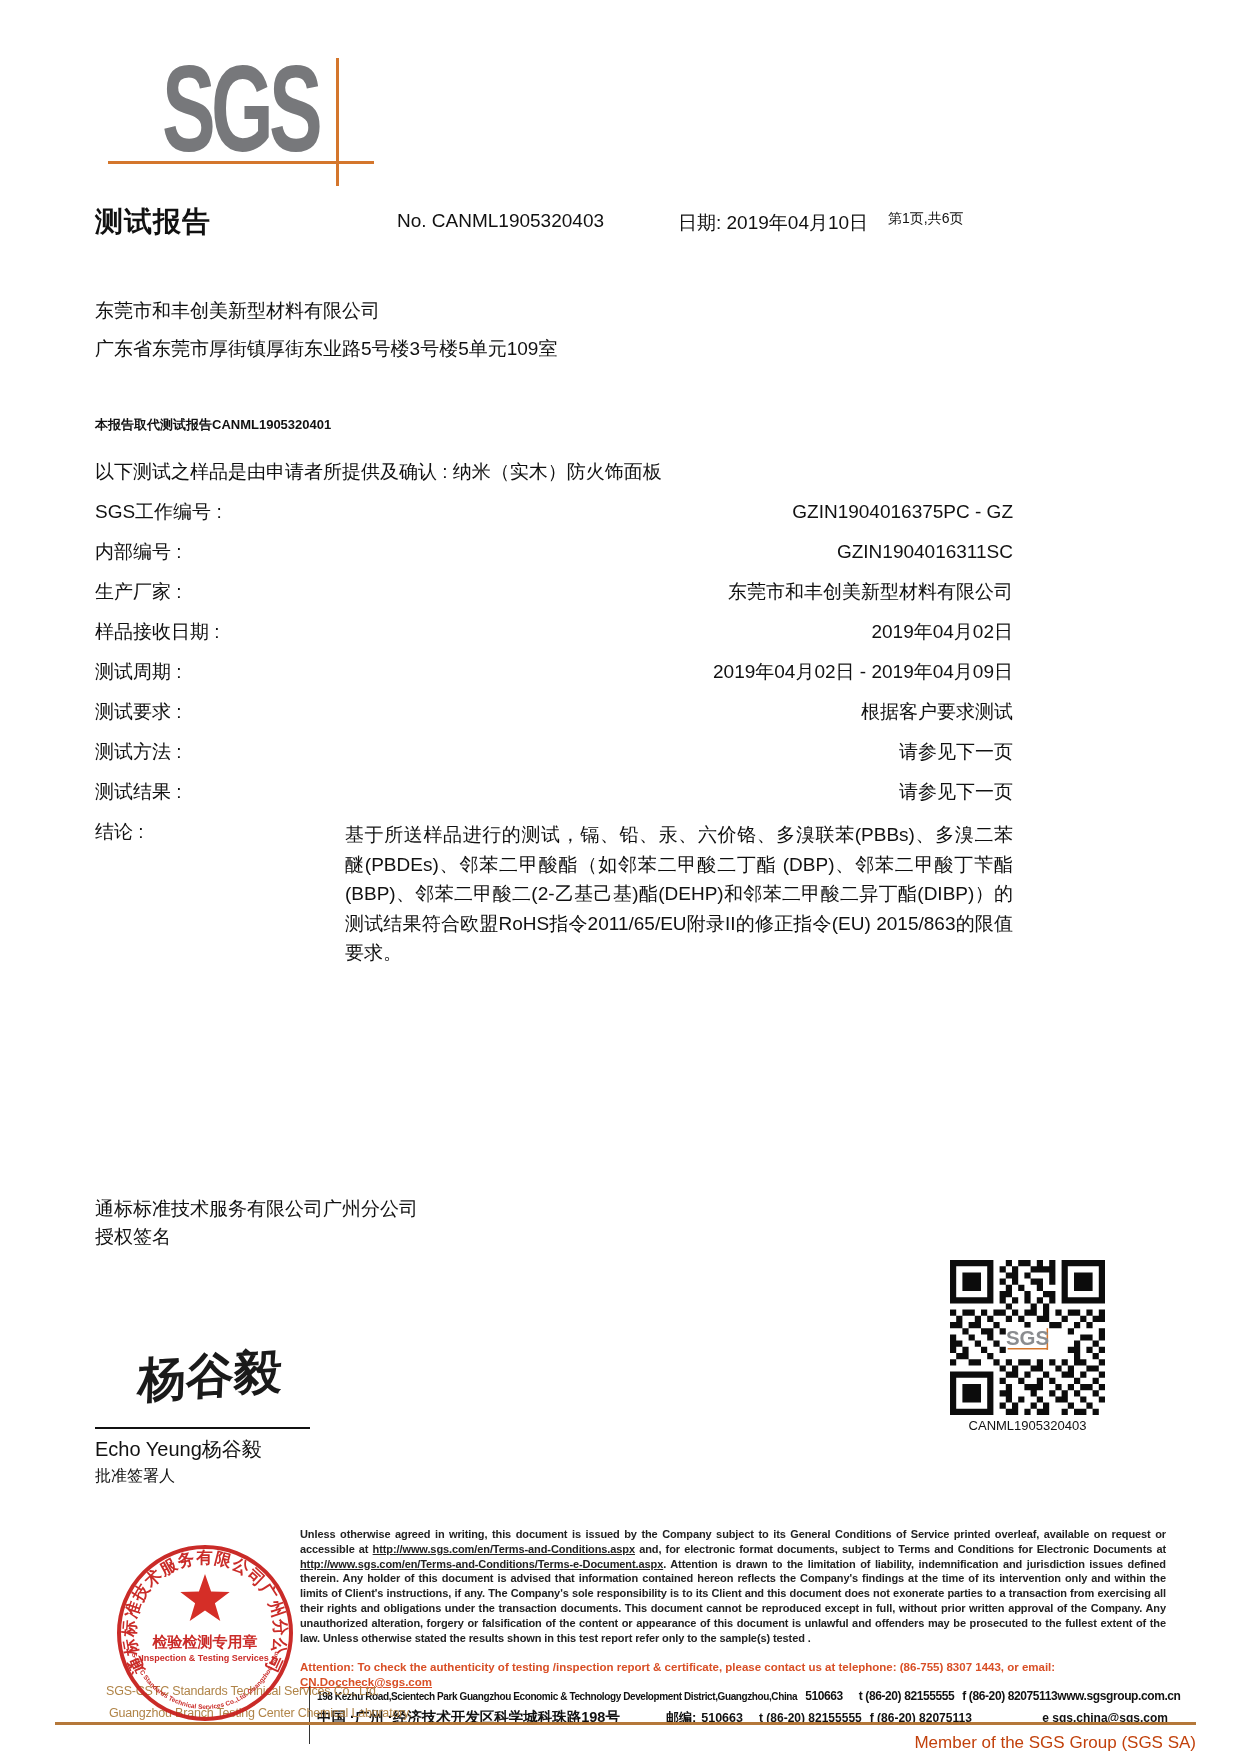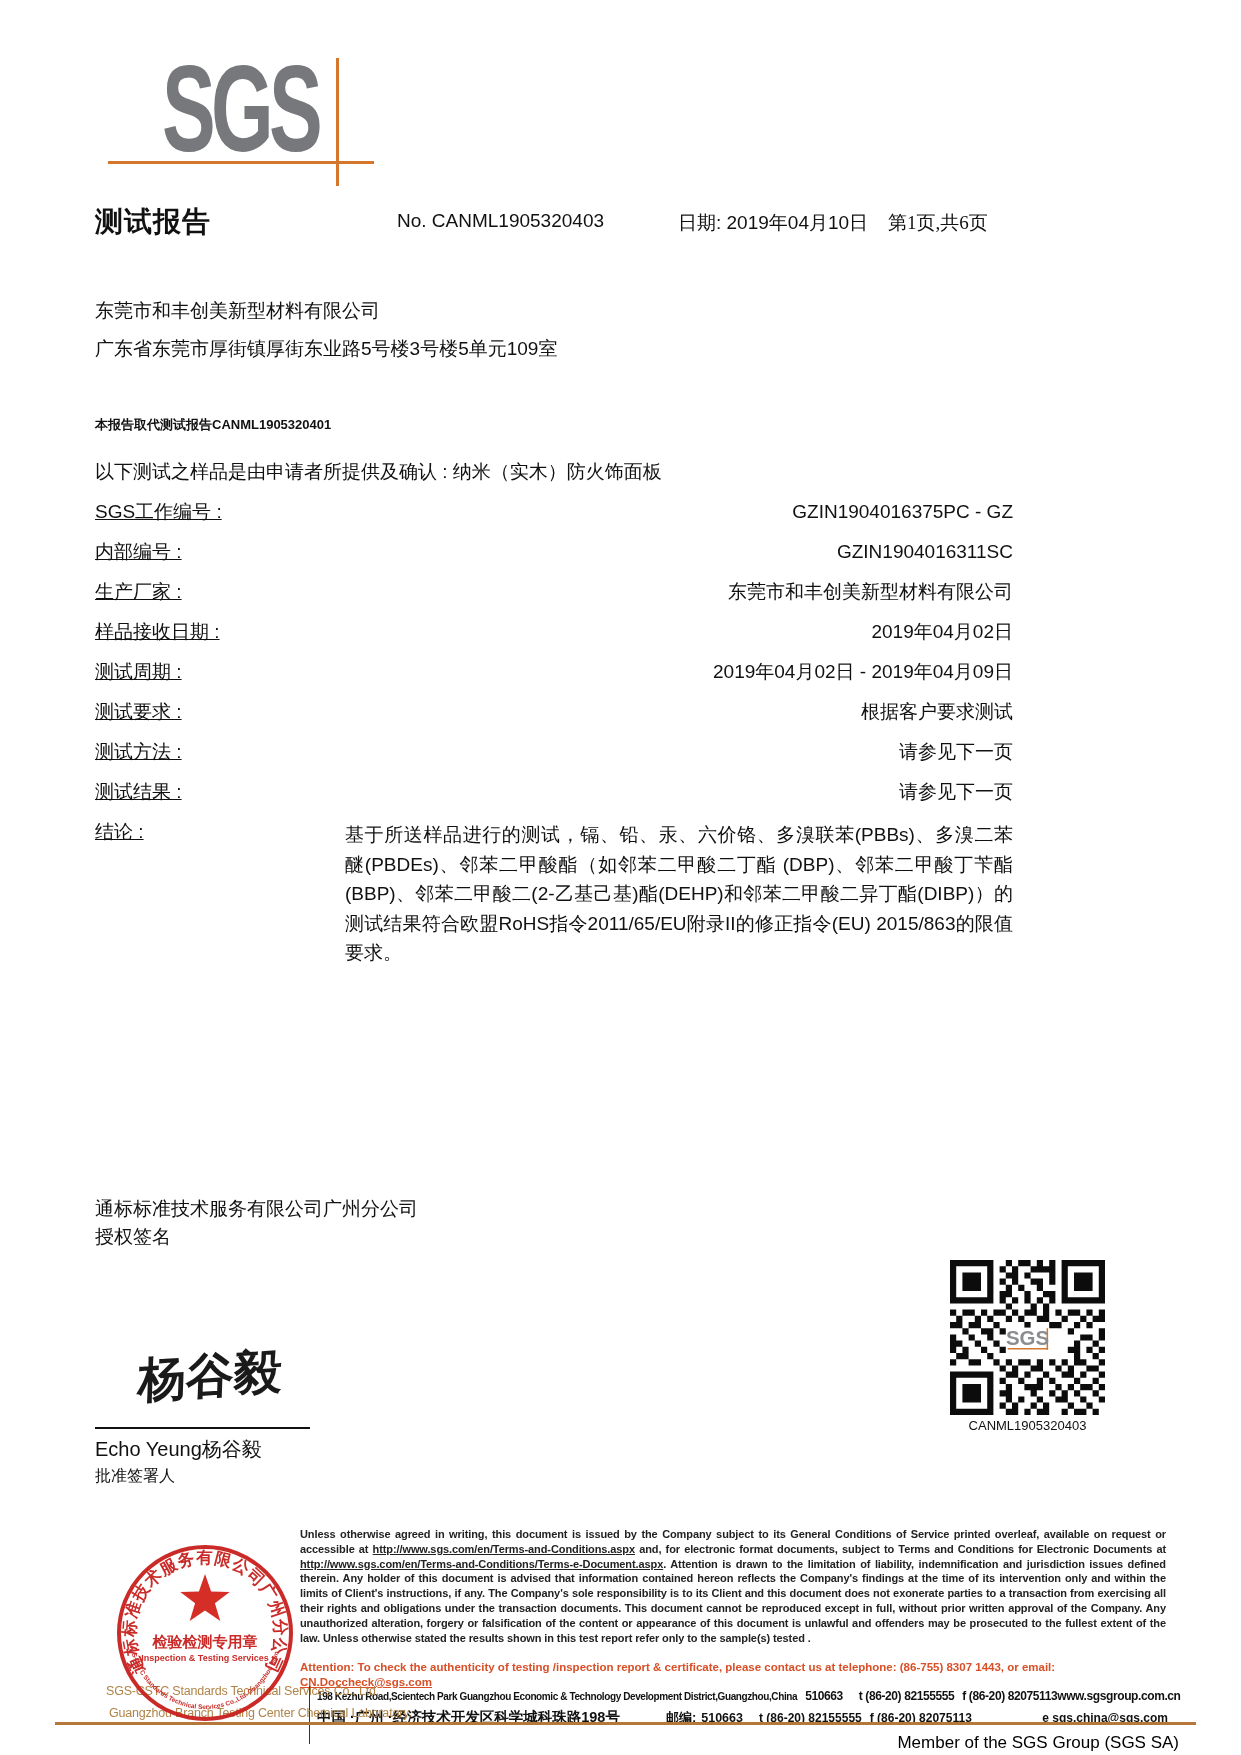--- a/index.html
+++ b/index.html
@@ -9,31 +9,31 @@
   
   .logo-text{position:absolute;left:162px;top:48px;font-size:122px;line-height:1;font-weight:bold;
              color:#77787b;letter-spacing:-7px;transform:scaleX(.66);transform-origin:0 0;}
   .logo-hline{position:absolute;left:108px;top:161px;width:266px;height:3px;background:#d4762c;}
   .logo-vline{position:absolute;left:336px;top:58px;width:3px;height:128px;background:#d4762c;}
 
   
   .hdr-title{position:absolute;left:95px;top:203px;font-size:28px;font-weight:bold;letter-spacing:1px;}
   .hdr-no{position:absolute;left:397px;top:210px;font-size:19px;}
   .hdr-date{position:absolute;left:678px;top:210px;font-size:19px;}
-  .hdr-pages{position:absolute;left:888px;top:210px;font-size:19px;font-family:Liberation Serif, serif;}
+  .hdr-pages{position:absolute;left:888px;top:210px;font-size:14px;}
 
   .applicant-name{position:absolute;left:95px;top:298px;font-size:19px;}
   .applicant-addr{position:absolute;left:95px;top:336px;font-size:19px;}
   .replace-note{position:absolute;left:95px;top:416px;font-size:13px;font-weight:bold;}
   .sample-note{position:absolute;left:95px;top:459px;font-size:19px;}
 
   
   .fields{position:absolute;left:95px;top:500px;width:1070px;}
   .frow{display:flex;margin-bottom:16px;font-size:19px;line-height:24px;}
-  .flabel{width:250px;flex:0 0 250px;text-decoration:underline;}
+  .flabel{width:250px;flex:0 0 250px;}
   .fvalue{width:668px;text-align:right;}
   .fvalue.para{line-height:29.5px;text-align:justify;}
 
   
   .sig-company{position:absolute;left:95px;top:1196px;font-size:19px;}
   .sig-auth{position:absolute;left:95px;top:1224px;font-size:19px;}
   .handwriting{position:absolute;left:138px;top:1344px;font-size:48px;font-weight:bold;
                transform:rotate(-4deg) skewX(-6deg);color:#1a1a1a;
                font-family:"DejaVu Serif","Liberation Serif",serif;}
   .sig-line{position:absolute;left:95px;top:1427px;width:215px;height:2px;background:#111;}
@@ -66,21 +66,21 @@
   .frow1 .seg-tel{margin-left:16px;font-size:12px;}
   .frow1 .seg-fax{margin-left:8px;font-size:12px;}
   .frow1 .seg-web{margin-left:auto;font-size:12px;}
   .frow2{display:flex;align-items:baseline;margin-top:6px;font-size:14.5px;font-weight:bold;line-height:17px;white-space:nowrap;}
   .frow2 .seg-postal-label{margin-left:46px;font-size:13px;}
   .frow2 .seg-postal{margin-left:5px;font-size:12.5px;}
   .frow2 .seg-tel{margin-left:16px;font-size:12px;}
   .frow2 .seg-fax{margin-left:8px;font-size:12px;}
   .frow2 .seg-email{margin-left:auto;font-size:12px;}
   .orange-bottom{position:absolute;left:55px;top:1722px;width:1141px;height:3px;background:#b5783a;}
-  .member{position:absolute;right:62px;top:1733px;font-size:17px;color:#000000;}
+  .member{position:absolute;right:45px;top:1733px;font-size:17px;color:#c2410c;}
 </style>
 </head>
 <body>
 
 <div class="page">
 
   <div class="logo-text">SGS</div>
   <div class="logo-hline"></div>
   <div class="logo-vline"></div>
 

